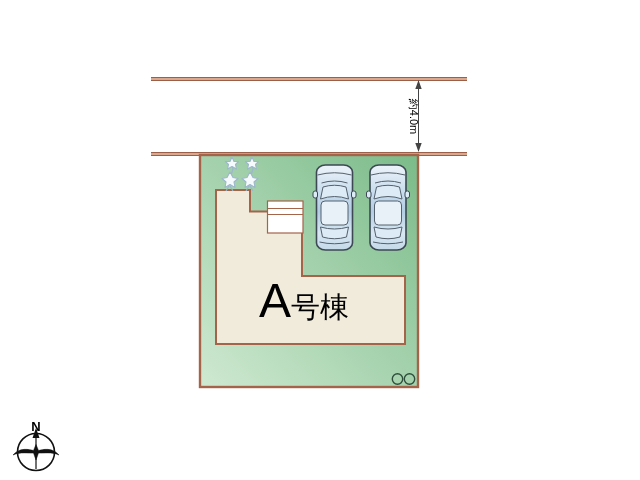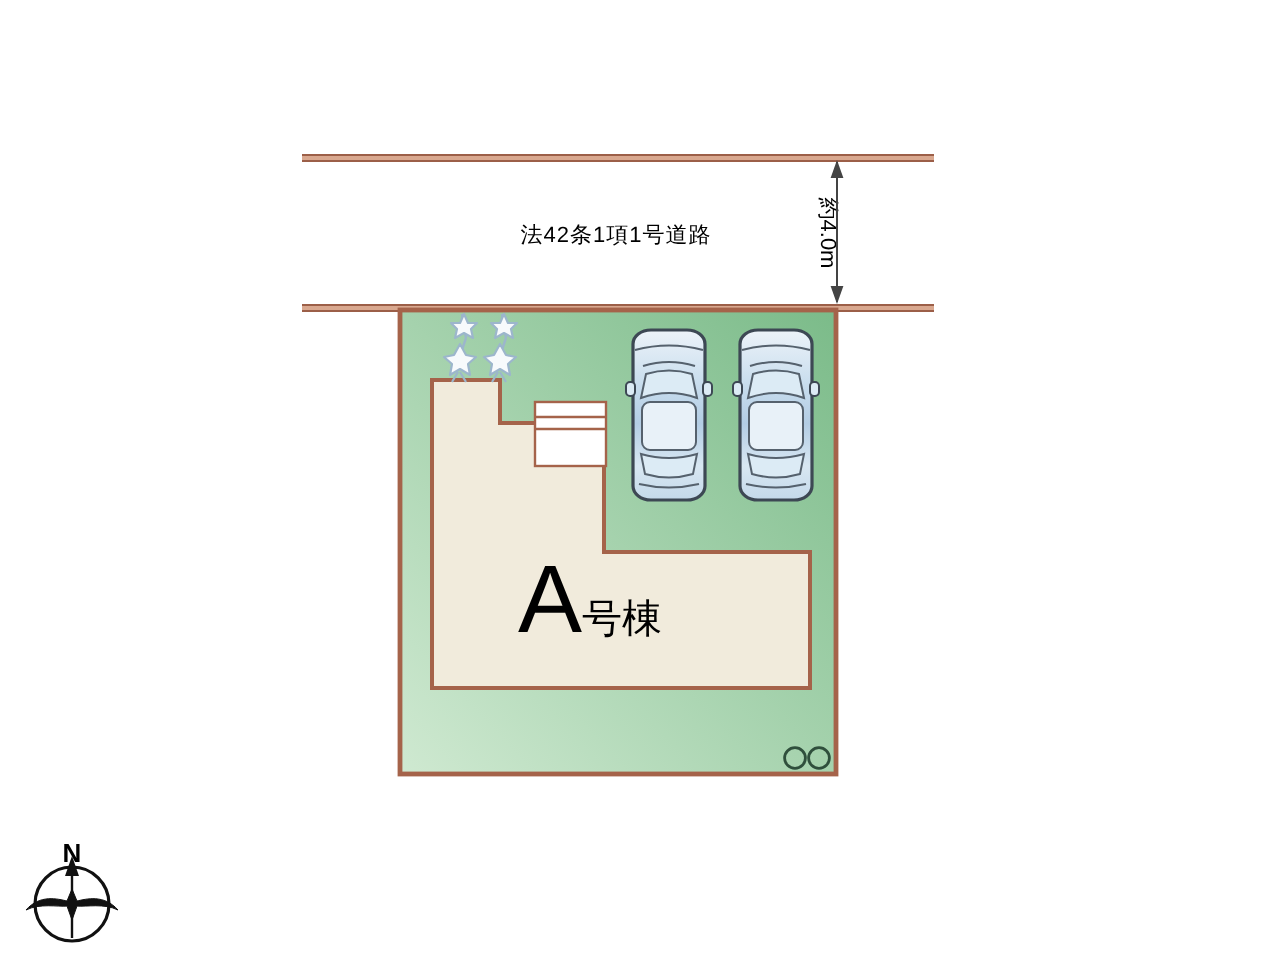--- a/index.html
+++ b/index.html
@@ -41,35 +41,34 @@
     font-size:11px;text-align:center;line-height:13px;white-space:nowrap;
     transform:rotate(90deg);transform-origin:center center;
   }
   .plan-svg{position:absolute;left:0;top:0;}
   .building-label{
     position:absolute;left:259px;top:277px;
     display:flex;align-items:baseline;gap:1px;
     white-space:nowrap;
   }
   .building-label .main{font-size:48px;line-height:1;letter-spacing:-1px;}
-  .building-label .suffix{font-size:20px;line-height:1;}
+  .building-label .suffix{font-size:29px;line-height:1;}
   .compass-n{
     position:absolute;left:27px;top:419px;width:18px;
     text-align:center;font-size:13px;font-weight:bold;
   }
 </style>
 </head>
 <body>
 
 <div class="canvas">
 
   <div class="road-line top"></div>
   <div class="road-line bottom"></div>
 
-  <div class="road-label">法42条1項1号道路</div>
 
   <div class="dim-label">約4.0m</div>
 
   <svg class="plan-svg" width="640" height="480" viewBox="0 0 640 480">
     <defs>
       <linearGradient id="grassGrad" x1="0" y1="1" x2="1" y2="0">
         <stop offset="0" style="stop-color:var(--grass-light,#cfe9d1)"></stop>
         <stop offset="1" style="stop-color:var(--grass-dark,#7bbb89)"></stop>
       </linearGradient>
       <linearGradient id="carBodyGrad" x1="0" y1="0" x2="0" y2="1">

